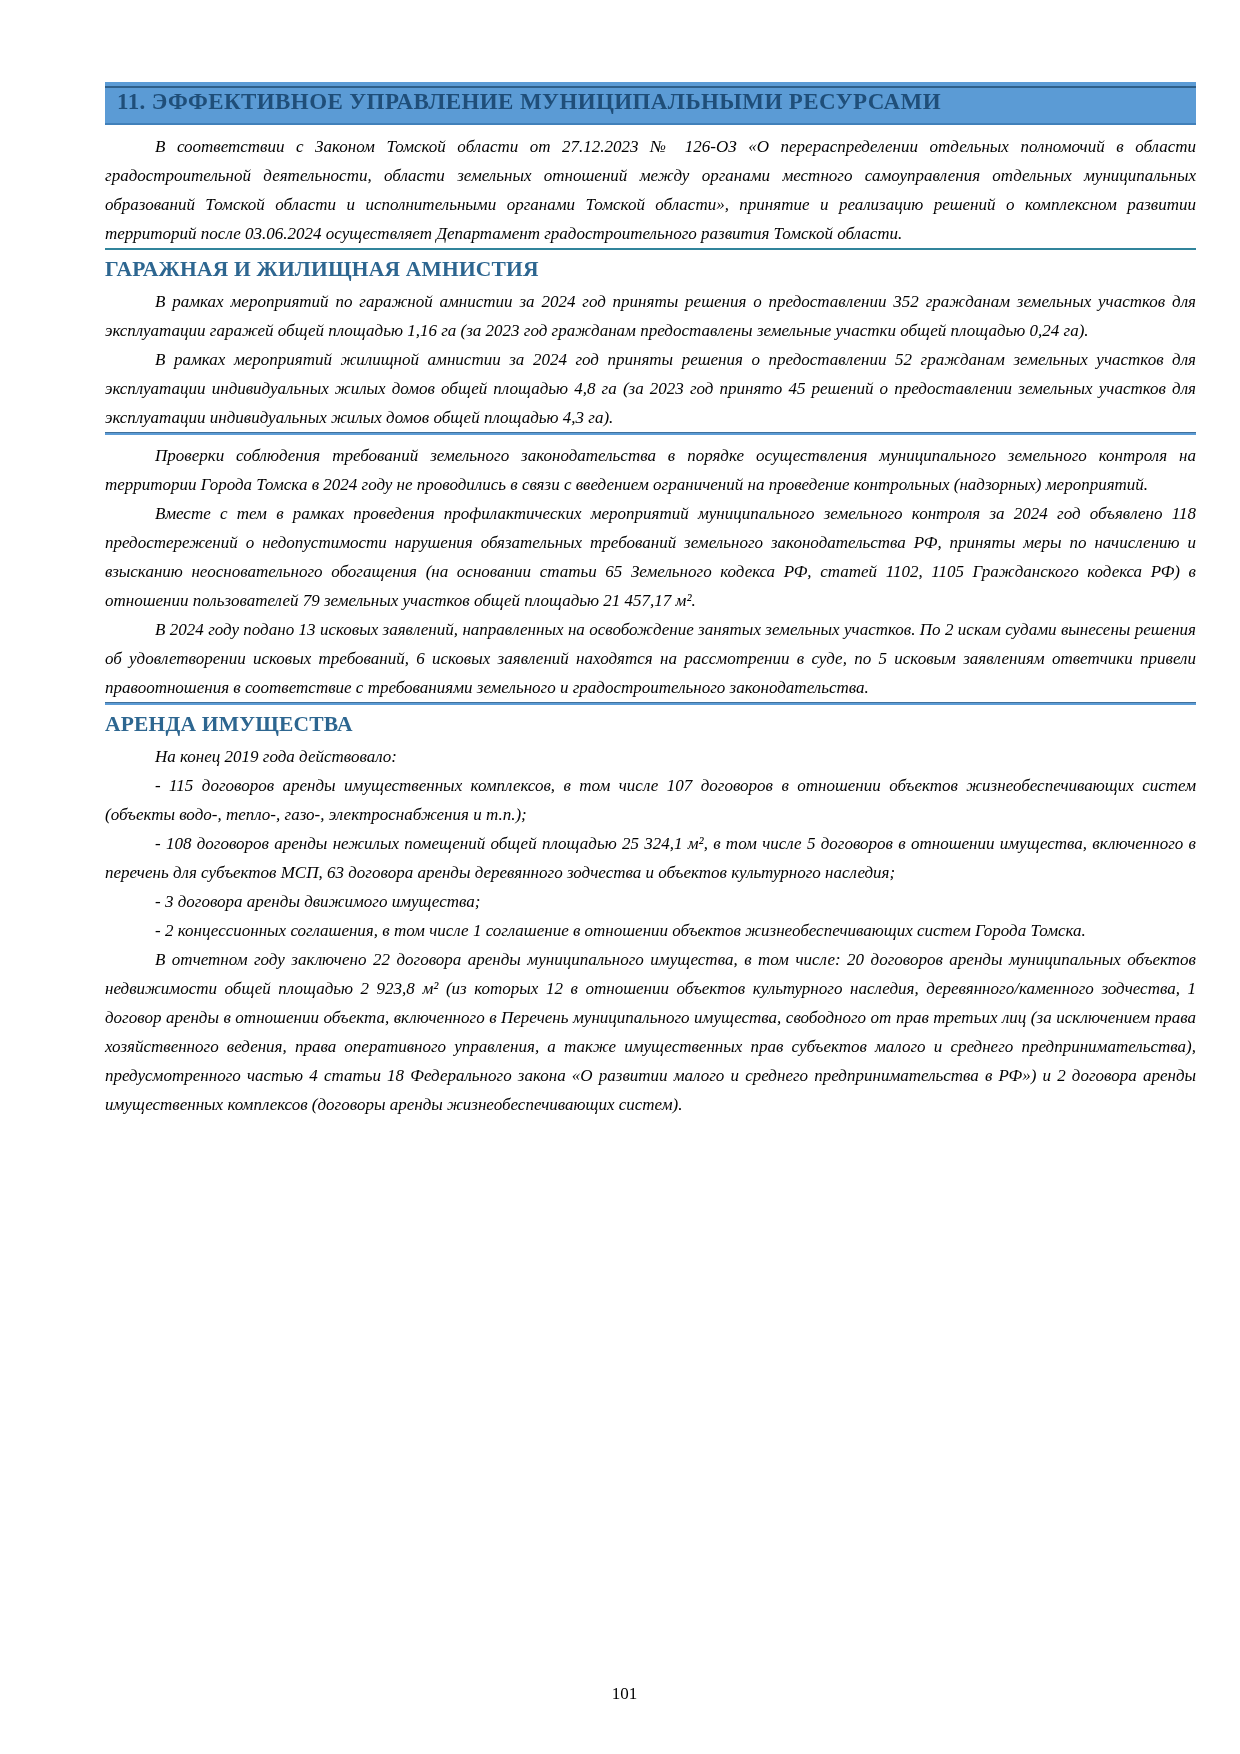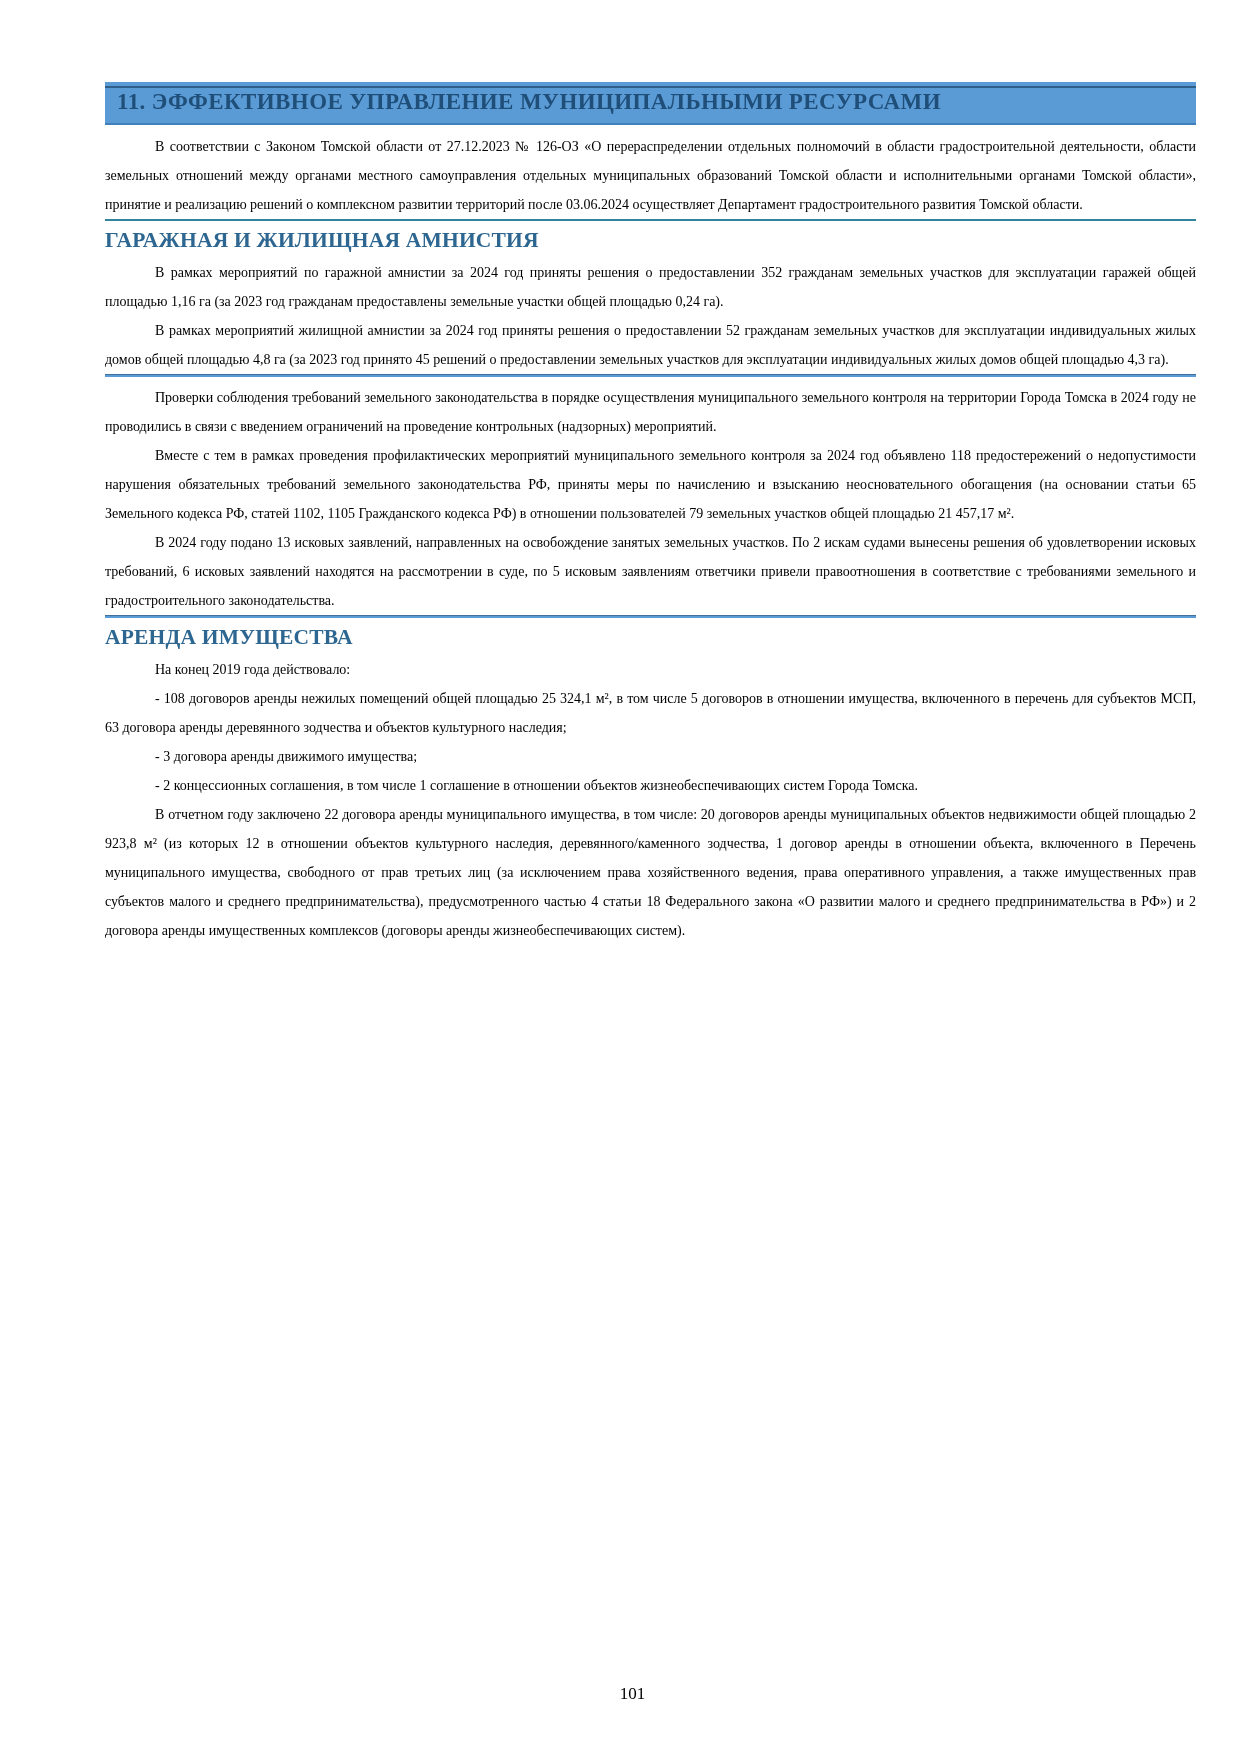--- a/index.html
+++ b/index.html
@@ -37,25 +37,26 @@
     margin: 0;
     font-size: 23px;
     line-height: 1.15;
     font-weight: bold;
     letter-spacing: 0.4px;
     color: #1f4e79;
   }
   
   p.body {
     margin: 0;
-    font-size: 14px;
+    font-size: 17px;
     line-height: 29px;
     text-align: justify;
     text-align-last: left;
     text-indent: 50px;
+    font-style: italic;
   }
   
   section { }
   .sep {
     border: none;
     margin: 0 0 6px 0;
     height: 2px;
     background: #31849b;
   }
   .sep.blue {
@@ -68,21 +69,21 @@
     margin: 0 0 3px 0;
     font-size: 21.5px;
     line-height: 1.3;
     font-weight: bold;
     color: #2d6690;
     letter-spacing: 0.2px;
   }
   
   .footer {
     position: absolute;
-    left: 111px;
+    left: 103px;
     bottom: 50px;
     width: 1043px;
     text-align: center;
   }
   .footer span {
     font-size: 17px;
     color: #000;
   }
 </style>
 </head>
@@ -107,20 +108,21 @@
     <hr class="sep blue">
     <p class="body">Проверки соблюдения требований земельного законодательства в порядке осуществления муниципального земельного контроля на территории Города Томска в 2024 году не проводились в связи с введением ограничений на проведение контрольных (надзорных) мероприятий.</p>
     <p class="body">Вместе с тем в рамках проведения профилактических мероприятий муниципального земельного контроля за 2024 год объявлено 118 предостережений о недопустимости нарушения обязательных требований земельного законодательства РФ, приняты меры по начислению и взысканию неосновательного обогащения (на основании статьи 65 Земельного кодекса РФ, статей 1102, 1105 Гражданского кодекса РФ) в отношении пользователей 79 земельных участков общей площадью 21 457,17 м².</p>
     <p class="body">В 2024 году подано 13 исковых заявлений, направленных на освобождение занятых земельных участков. По 2 искам судами вынесены решения об удовлетворении исковых требований, 6 исковых заявлений находятся на рассмотрении в суде, по 5 исковым заявлениям ответчики привели правоотношения в соответствие с требованиями земельного и градостроительного законодательства.</p>
   </section>
 
   <section>
     <hr class="sep blue">
     <h2 class="section-heading">АРЕНДА ИМУЩЕСТВА</h2>
     <p class="body">На конец 2019 года действовало:</p>
+    <p class="body">- 115 договоров аренды имущественных комплексов, в том числе 107 договоров в отношении объектов жизнеобеспечивающих систем (объекты водо-, тепло-, газо-, электроснабжения и т.п.);</p>
     <p class="body">- 108 договоров аренды нежилых помещений общей площадью 25 324,1 м², в том числе 5 договоров в отношении имущества, включенного в перечень для субъектов МСП, 63 договора аренды деревянного зодчества и объектов культурного наследия;</p>
     <p class="body">- 3 договора аренды движимого имущества;</p>
     <p class="body">- 2 концессионных соглашения, в том числе 1 соглашение в отношении объектов жизнеобеспечивающих систем Города Томска.</p>
     <p class="body">В отчетном году заключено 22 договора аренды муниципального имущества, в том числе: 20 договоров аренды муниципальных объектов недвижимости общей площадью 2 923,8 м² (из которых 12 в отношении объектов культурного наследия, деревянного/каменного зодчества, 1 договор аренды в отношении объекта, включенного в Перечень муниципального имущества, свободного от прав третьих лиц (за исключением права хозяйственного ведения, права оперативного управления, а также имущественных прав субъектов малого и среднего предпринимательства), предусмотренного частью 4 статьи 18 Федерального закона «О развитии малого и среднего предпринимательства в РФ») и 2 договора аренды имущественных комплексов (договоры аренды жизнеобеспечивающих систем).</p>
   </section>
 
   <div class="footer">
     <span>101</span>
   </div>
 

